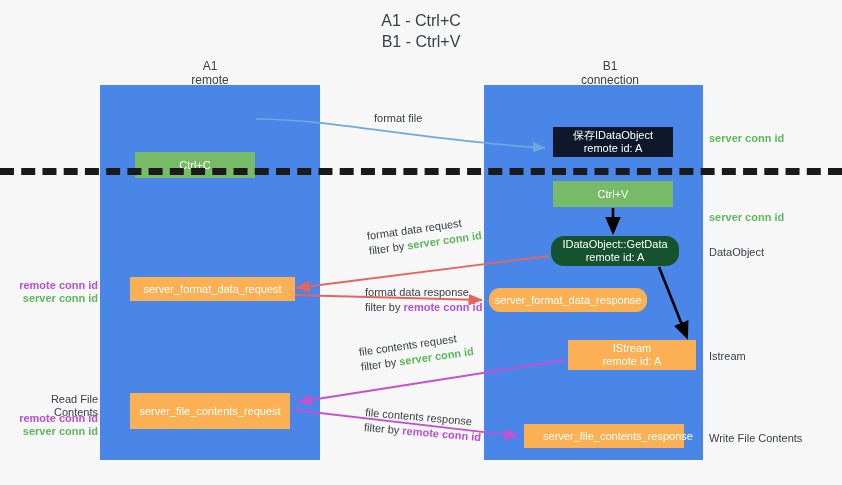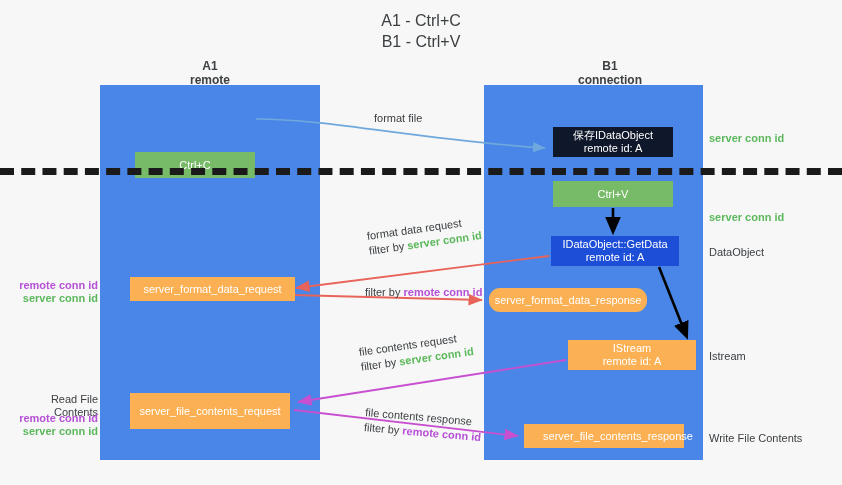--- a/index.html
+++ b/index.html
@@ -14,21 +14,21 @@
   .abs{position:absolute;}
 
   
   #title{
     left:0;top:10px;width:842px;text-align:center;
     font-size:16px;color:#3c4043;line-height:21px;
   }
 
   
   .lane-head{
-    text-align:center;font-size:12px;color:#3c4043;line-height:14px;font-weight:bold;
+    text-align:center;font-size:12px;color:#3c4043;line-height:14px;
   }
   #lane-head-a{left:130px;top:59px;width:160px;}
   #lane-head-b{left:530px;top:59px;width:160px;}
 
   
   .lane{background:#4a86e8;}
   #lane-a{left:100px;top:85px;width:220px;height:375px;}
   #lane-b{left:484px;top:85px;width:219px;height:375px;}
 
   
@@ -43,21 +43,21 @@
     display:flex;flex-direction:column;
     align-items:center;justify-content:center;
     color:#ffffff;font-size:11px;line-height:13px;
     text-align:center;padding:2px 4px;
   }
   .box .l2{font-size:11px;}
 
   #box-ctrlc{left:135px;top:105px;width:120px;height:26px;background:#77bb68;margin-top:47px;}
   #box-save{left:553px;top:127px;width:120px;height:30px;background:#0f172a;}
   #box-ctrlv{left:553px;top:181px;width:120px;height:26px;background:#77bb68;}
-  #box-getdata{left:551px;top:236px;width:128px;height:30px;background:#1d4ed8;}
+  #box-getdata{left:551px;top:236px;width:128px;height:30px;background:#14532d;border-radius:13px;}
   #box-istream{left:568px;top:340px;width:128px;height:30px;background:#fcb054;}
   #box-sfdreq{left:130px;top:277px;width:165px;height:24px;background:#fcb054;}
   #box-sfdres{left:489px;top:288px;width:158px;height:24px;background:#fcb054;border-radius:11px;}
   #box-sfcreq{left:130px;top:393px;width:160px;height:36px;background:#fcb054;}
   #box-sfcres{left:524px;top:424px;width:160px;height:24px;background:#fcb054;padding-left:32px;}
 
   
   .side{font-size:11px;line-height:13px;color:#3c4043;}
   .green-t{color:#5cb85c;font-weight:bold;}
   .purple-t{color:#b650d6;font-weight:bold;}
@@ -183,20 +183,21 @@
   </div>
 
   <div class="abs ann" id="ann-fdreq">
     <div>format data request</div>
     <div>
       <span class="plain-t">filter by </span><span class="green-t">server conn id</span>
     </div>
   </div>
 
   <div class="abs ann" id="ann-fdres">
+    <div>format data response</div>
     <div>
       <span class="plain-t">filter by </span><span class="purple-t">remote conn id</span>
     </div>
   </div>
 
   <div class="abs ann" id="ann-fcreq">
     <div>file contents request</div>
     <div>
       <span class="plain-t">filter by </span><span class="green-t">server conn id</span>
     </div>

